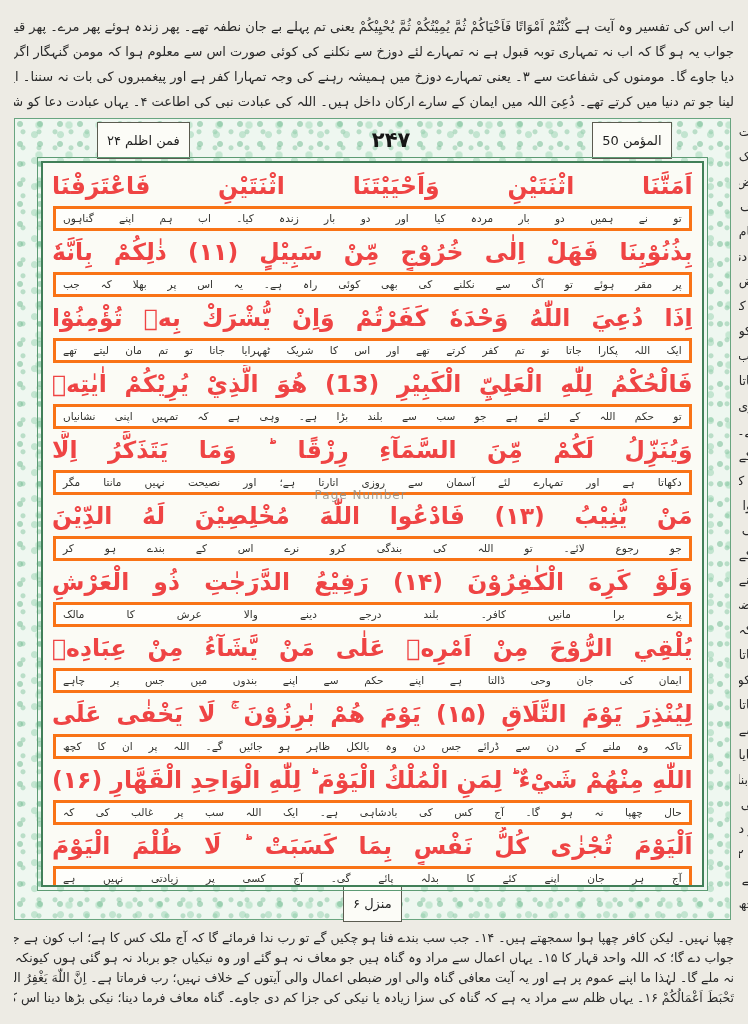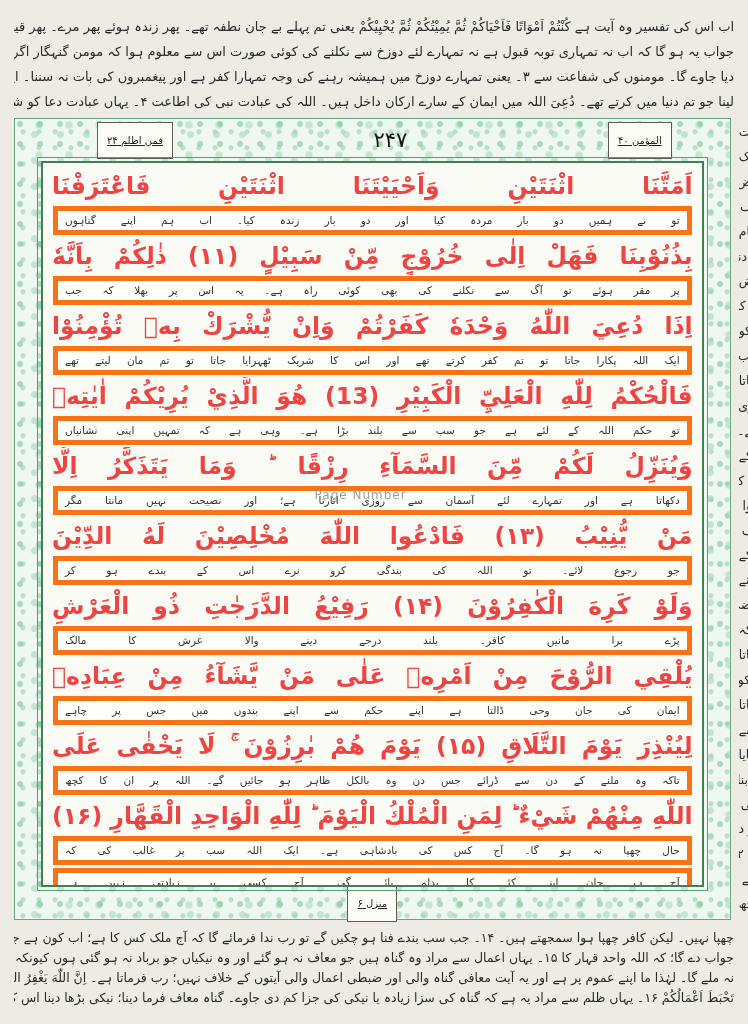--- a/index.html
+++ b/index.html
@@ -60,28 +60,27 @@
     position:relative;
   }
   .box-header{
     height:42px;flex:none;
     display:flex;align-items:center;justify-content:space-between;
     padding:0 32px 0 56px;
   }
   .tag{
     background:#fcfcf7;
     border:1px solid #5b5b50;
-    font-size:10px;line-height:19px;
+    font-size:13px;line-height:19px;
     padding:8px 9px;
     white-space:nowrap;
     color:#1e1e1e;
-    text-decoration:underline;
   }
   .page-no{
-    font-size:21px;font-weight:normal;color:#161616;
+    font-size:21px;font-weight:bold;color:#161616;
     background:transparent;border:none;
     letter-spacing:2px;
   }
   .box-inner{
     flex:1;
     background:#fbfbf5;
     border:2px solid #417f58;
     outline:1px solid #5d9b74;
     outline-offset:3px;
     box-sizing:border-box;
@@ -99,21 +98,21 @@
     white-space:nowrap;
     overflow:hidden;
     color:#ef4444;
     padding:0 4px;
   }
   .tr-line{
     font-size:10.5px;
     line-height:17px;
     margin:1px 5px 2px 5px;
     padding:1px 7px;
-    border:5px solid #f97316;
+    border:3px solid #f97316;
     background:#fefefb;
     text-align:justify;
     text-align-last:justify;
     white-space:nowrap;
     overflow:hidden;
     color:#33332f;
   }
   .box-footer{
     height:32px;flex:none;
     display:flex;align-items:center;justify-content:center;text-align:center;
@@ -144,21 +143,21 @@
       <div class="jline">دیا جاوے گا۔ مومنوں کی شفاعت سے ۳۔ یعنی تمہارے دوزخ میں ہمیشہ رہنے کی وجہ تمہارا کفر ہے اور پیغمبروں کی بات نہ سننا۔ اپنے سرداران کفر کی بات سن کر مان</div>
 
       <div class="jline">لینا جو تم دنیا میں کرتے تھے۔ دُعِیَ اللہ میں ایمان کے سارے ارکان داخل ہیں۔ اللہ کی عبادت نبی کی اطاعت ۴۔ یہاں عبادت دعا کو شرک کا مقابل ٹھہرایا گیا جس سے معلوم</div>
     </div>
 
   <div class="main-row">
 
     <div class="quran-frame">
 
       <div class="box-header">
-        <span class="tag">المؤمن ۴۰</span>
+        <span class="tag">المؤمن 50</span>
         <span class="page-no">۲۴۷</span>
         <span class="tag">فمن اظلم ۲۴</span>
       </div>
 
       <div class="box-inner">
 
         <div class="watermark">Page Number</div>
 
           <div>
             <div class="ayah">اَمَتَّنَا اثْنَتَيْنِ وَاَحْيَيْتَنَا اثْنَتَيْنِ فَاعْتَرَفْنَا</div>
@@ -204,20 +203,21 @@
             <div class="ayah">لِيُنْذِرَ يَوْمَ التَّلَاقِ (۱۵) يَوْمَ هُمْ بٰرِزُوْنَ ۚ لَا يَخْفٰى عَلَى</div>
             <div class="tr-line">تاکہ وہ ملنے کے دن سے ڈرائے جس دن وہ بالکل ظاہر ہو جائیں گے۔ اللہ پر ان کا کچھ</div>
           </div>
 
           <div>
             <div class="ayah">اللّٰهِ مِنْهُمْ شَيْءٌ ؕ لِمَنِ الْمُلْكُ الْيَوْمَ ؕ لِلّٰهِ الْوَاحِدِ الْقَهَّارِ (۱۶)</div>
             <div class="tr-line">حال چھپا نہ ہو گا۔ آج کس کی بادشاہی ہے۔ ایک اللہ سب پر غالب کی کہ</div>
           </div>
 
           <div>
+            <div class="ayah">اَلْيَوْمَ تُجْزٰى كُلُّ نَفْسٍ بِمَا كَسَبَتْ ؕ لَا ظُلْمَ الْيَوْمَ</div>
             <div class="tr-line">آج ہر جان اپنے کئے کا بدلہ پائے گی۔ آج کسی پر زیادتی نہیں ہے</div>
           </div>
         </div>
 
       <div class="box-footer">
         <span class="tag">منزل ۶</span>
       </div>
     </div>
 
     <div class="left-col">

